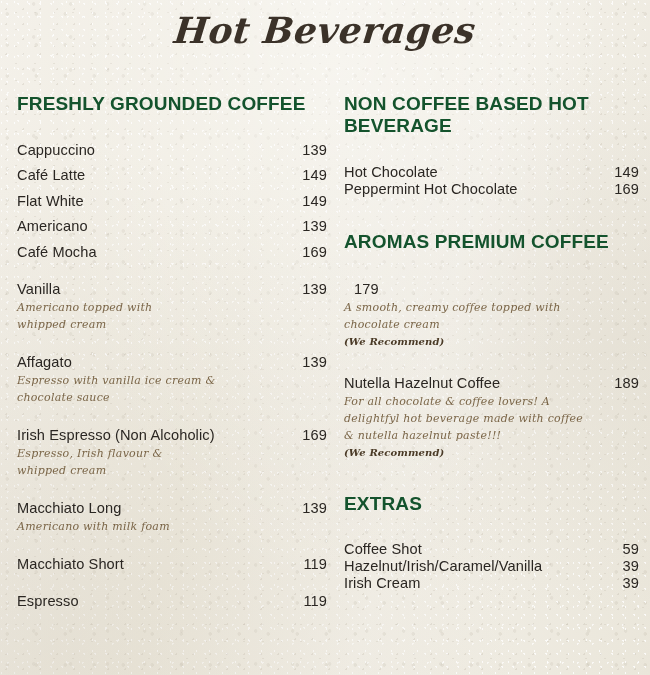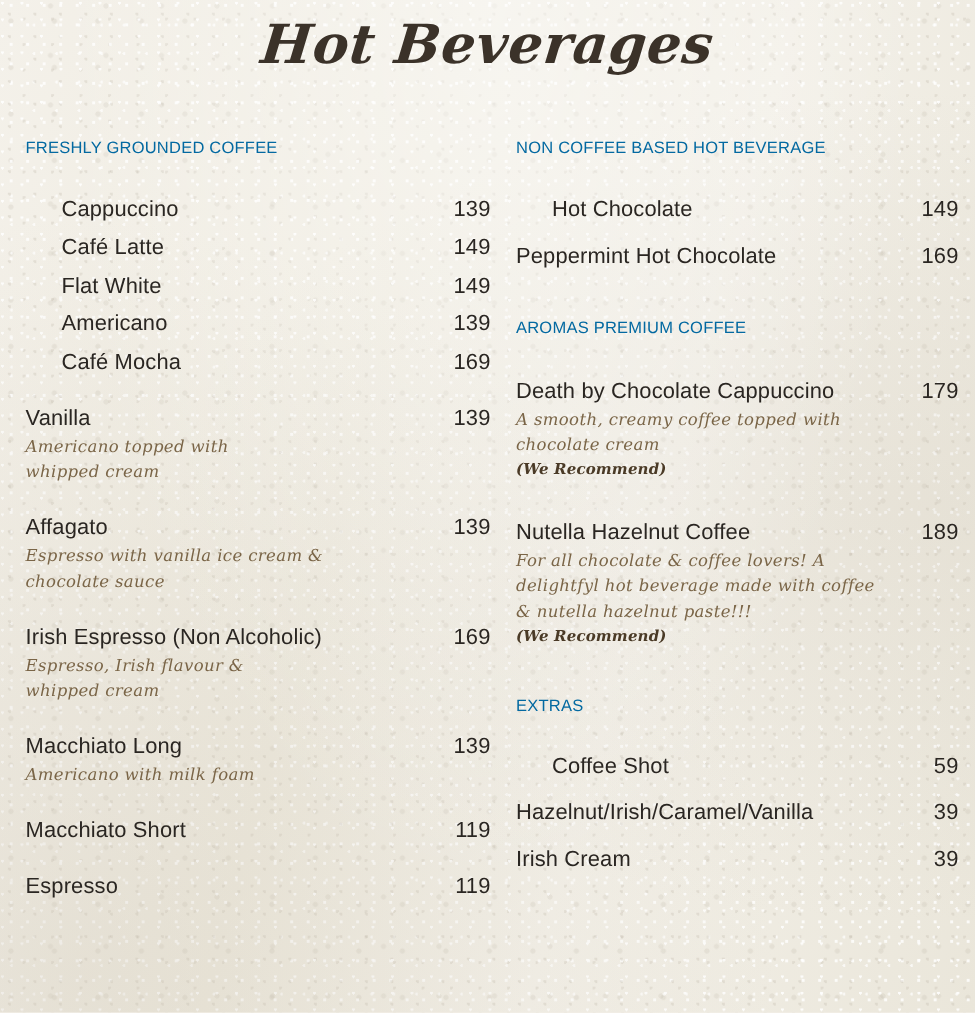--- a/index.html
+++ b/index.html
@@ -72,24 +72,24 @@
   
   .column {
     position: absolute;
     top: 93px;
   }
   .col-left  { left: 17px;  width: 310px; }
   .col-right { left: 344px; width: 295px; }
 
   .section-head {
     font-family: "Liberation Sans", sans-serif;
-    font-weight: normal;
-    font-size: 11px;
+    font-weight: bold;
+    font-size: 19px;
     letter-spacing: 0.15px;
-    color: #0369a1;
+    color: #14532d;
     margin: 0;
   }
 
   .items { margin: 0; }
 
   .item {
     display: flex;
     align-items: baseline;
     justify-content: space-between;
   }
@@ -124,22 +124,22 @@
     font-weight: bold;
     font-size: 10px;
     line-height: 17px;
     color: #4a3a26;
     letter-spacing: 0.1px;
     white-space: nowrap;
   }
 
   
   .gap-head  { height: 17px; }
-  .row-tight { margin-top: 15px; align-items: flex-end; }
-  .row-loose { margin-top: 9.5px; margin-left: 24px; }
+  .row-tight { margin-top: 1px; align-items: flex-end; }
+  .row-loose { margin-top: 9.5px; }
   .desc-first { margin-top: 2px; }
   .block-gap { height: 21px; }
 </style>
 </head>
 <body>
 
 <div id="paper"></div>
 
 <div id="page">
 
@@ -232,21 +232,20 @@
         <span class="item-name">Peppermint Hot Chocolate</span>
         <span class="item-price">169</span>
       </div>
     </div>
 
     <div style="height:34px"></div>
     <div class="section-head">AROMAS PREMIUM COFFEE</div>
     <div style="height:28px"></div>
 
     <div class="item">
-      <span class="item-name">Death by Chocolate Cappuccino</span>
       <span class="item-price">179</span>
     </div>
     <div class="desc desc-first">A smooth, creamy coffee topped with</div>
     <div class="desc">chocolate cream</div>
     <div class="recommend">(We Recommend)</div>
 
     <div style="height:25px"></div>
     <div class="item">
       <span class="item-name">Nutella Hazelnut Coffee</span>
       <span class="item-price">189</span>

